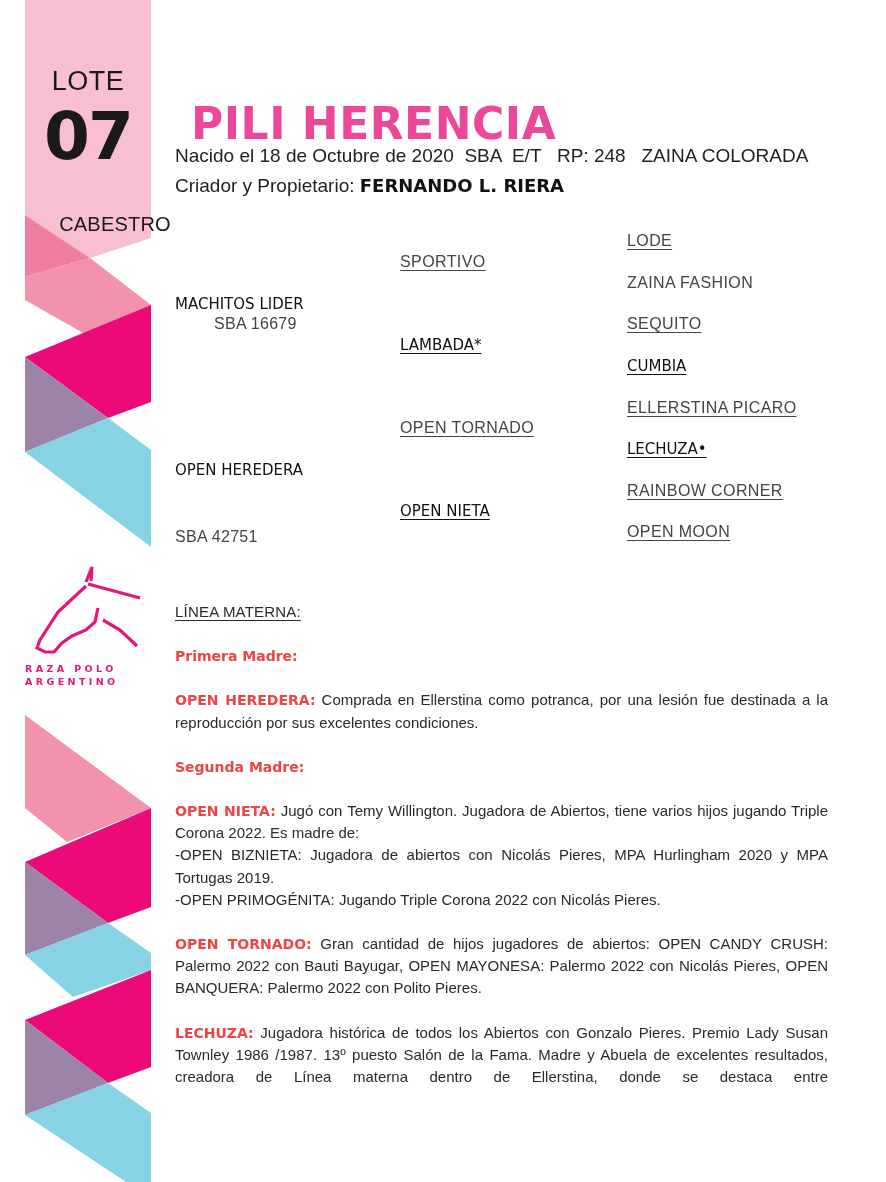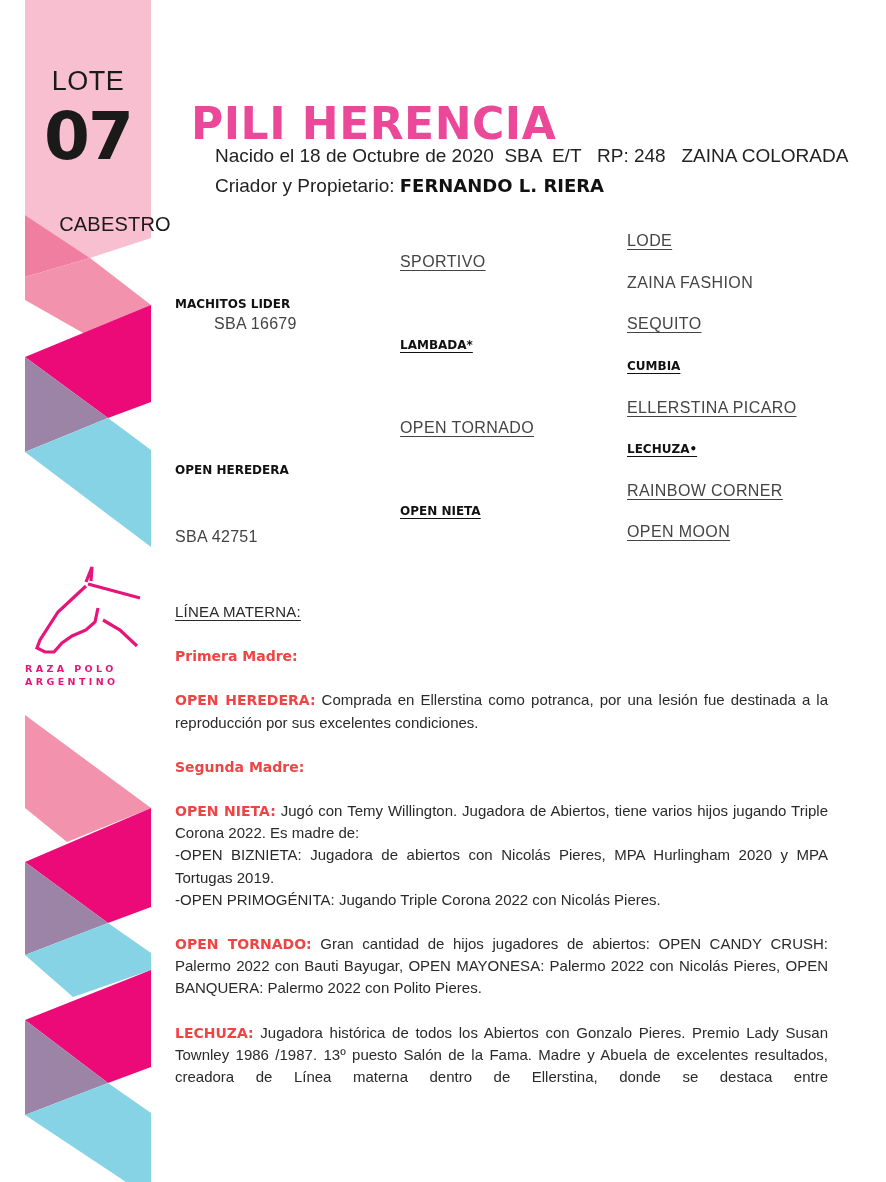--- a/index.html
+++ b/index.html
@@ -26,28 +26,28 @@
   .logo-text.l1 { top: 663px; }
   .logo-text.l2 { top: 676px; }
 
   .title {
     position: absolute; left: 175px; top: 82px; margin: 16px;
     font-family: "DejaVu Sans", sans-serif; font-weight: 700; font-size: 44px;
     color: #ec4899; letter-spacing: 0.5px;
   }
   .subline {
     position: absolute; left: 175px; font-size: 19px; color: #222;
-    font-family: "Liberation Sans", sans-serif; white-space: pre; margin-left: 40px;
+    font-family: "Liberation Sans", sans-serif; white-space: pre;
   }
   .subline.s1 { top: 145px; }
   .subline.s2 { top: 175px; }
   .subline b { font-family: "DejaVu Sans", sans-serif; font-weight: 700; font-size: 18px; color: #111; }
 
   .ped { position: absolute; font-size: 16px; white-space: nowrap; line-height: 20px; }
-  .ped.bold { font-family: "DejaVu Sans", sans-serif; font-weight: 700; font-size: 12px; color: #111; }
+  .ped.bold { font-family: "DejaVu Sans", sans-serif; font-weight: 400; font-size: 15px; color: #111; }
   .ped.light { font-family: "Liberation Sans", sans-serif; color: #444; letter-spacing: 0.4px; }
   .ped.u { text-decoration: underline; text-underline-offset: 3px; }
   .ped.sub { font-family: "Liberation Sans", sans-serif; color: #444; font-size: 16px; letter-spacing: 0.3px; }
 
   .body-text {
     position: absolute; left: 175px; width: 653px;
     font-family: "Liberation Sans", sans-serif; font-size: 15px; line-height: 22.2px; color: #2a2a2a;
   }
   .body-text p { margin: 0; text-align: justify; }
   .body-text .gap { height: 22px; }

